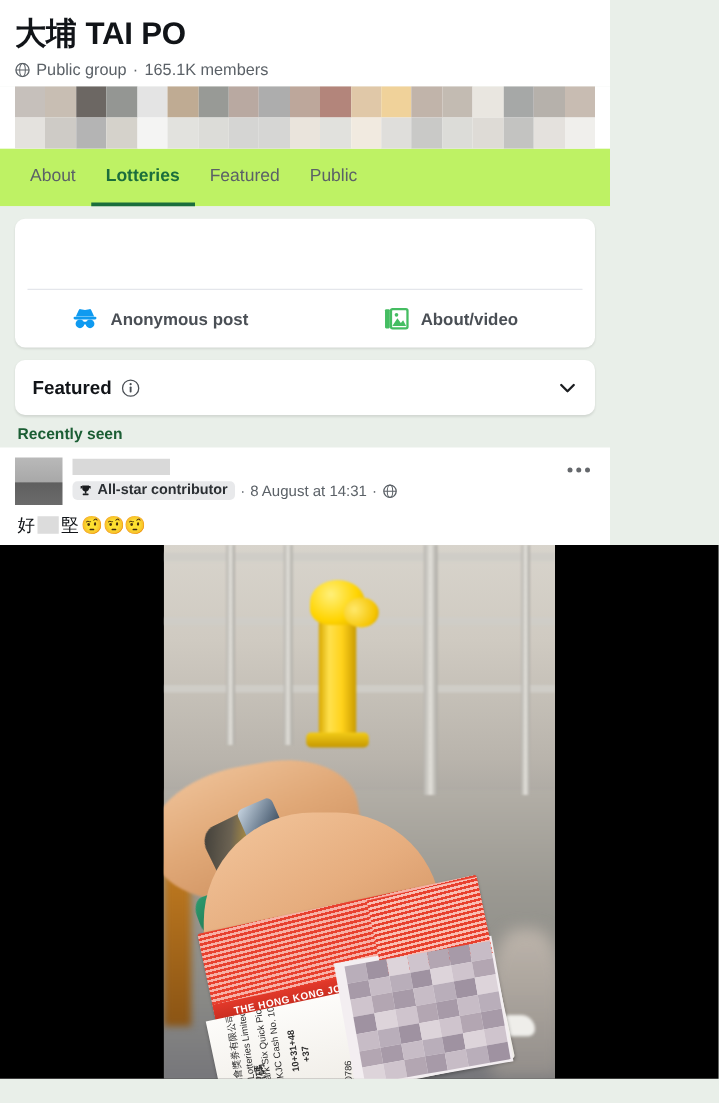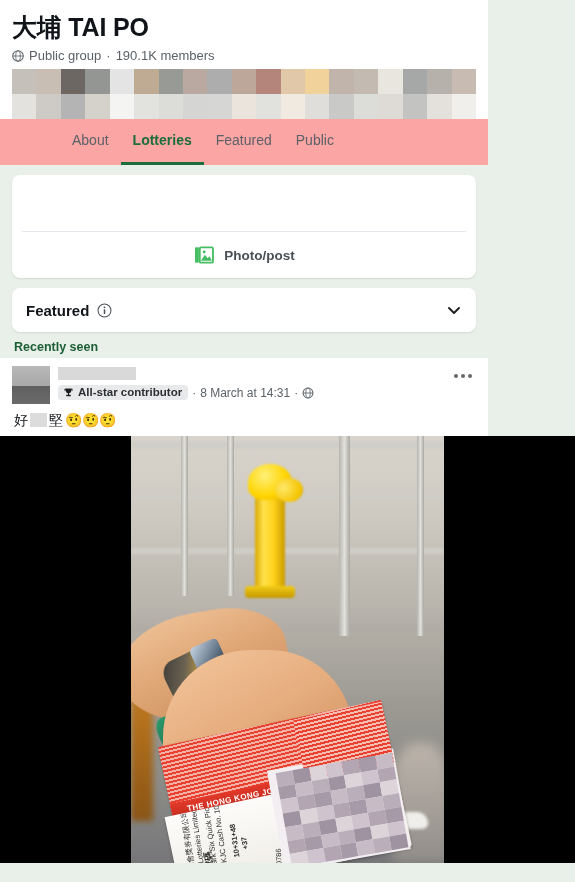--- a/index.html
+++ b/index.html
@@ -27,21 +27,21 @@
   .cover-wrap { background:#fff; padding: 0 12px; }
   .cover {
     height: 50px; width: 100%; display: grid;
     grid-template-columns: repeat(19, 1fr);
     grid-template-rows: 1fr 1fr;
     overflow: hidden;
   }
   .cover i { display:block; width:100%; height:100%; }
 
   
-  .tabs-wrap { background: #fca5a5; padding-left: 48px; }
+  .tabs-wrap { background: #bef264; }
   .tabs { display: flex; align-items: flex-end; height: 46px; padding: 0 12px; }
   .tab {
     font-size: 14px; color: #5b6167; padding: 0 12px 13px 12px;
     line-height: 17px; white-space: nowrap; cursor: pointer;
     border-bottom: 3px solid transparent; font-weight: 500;
   }
   .tab.active { color: #1b6e3c; font-weight: bold; border-bottom-color: #1b6e3c; }
   .tabs-spacer { height: 10px; background: #e9efe9; }
 
   
@@ -261,21 +261,21 @@
   <div class="group-header">
     <div class="group-title">大埔 TAI PO</div>
     <div class="group-meta">
       <svg class="globe-ic" viewBox="0 0 16 16">
         <circle cx="8" cy="8" r="7" fill="none" stroke="#5b6167" stroke-width="1.4"></circle>
         <ellipse cx="8" cy="8" rx="3" ry="7" fill="none" stroke="#5b6167" stroke-width="1.1"></ellipse>
         <line x1="1" y1="8" x2="15" y2="8" stroke="#5b6167" stroke-width="1.1"></line>
       </svg>
       <span>Public group</span>
       <span>·</span>
-      <span>190.1K members</span>
+      <span>165.1K members</span>
     </div>
   </div>
 
   <div class="cover-wrap">
     <div class="cover" id="cover">
         <i style="background: rgb(198, 192, 187);"></i>
         <i style="background: rgb(200, 190, 179);"></i>
         <i style="background: rgb(108, 103, 99);"></i>
         <i style="background: rgb(148, 150, 147);"></i>
         <i style="background: rgb(228, 228, 228);"></i>
@@ -324,26 +324,36 @@
       </div>
   </div>
   <div class="tabs-spacer"></div>
 
   <div class="card composer">
     <div class="composer-top"></div>
     <div class="composer-divider"></div>
     <div class="composer-actions" id="composer-actions">
         <div class="composer-action">
           <svg class="ic" viewBox="0 0 24 24">
+            <path d="M4 10 L6.6 4.4 Q7 3.4 8.1 3.6 L12 4.4 L15.9 3.6 Q17 3.4 17.4 4.4 L20 10 Z" fill="#0f9af0"></path>
+            <rect x="2" y="10.2" width="20" height="2.4" rx="1.2" fill="#0f9af0"></rect>
+            <circle cx="7.6" cy="16.4" r="3.8" fill="#0f9af0"></circle>
+            <circle cx="16.4" cy="16.4" r="3.8" fill="#0f9af0"></circle>
+            <rect x="10.4" y="14.6" width="3.2" height="2.4" fill="#0f9af0"></rect>
+          </svg>
+          <span class="lbl">Anonymous post</span>
+        </div>
+        <div class="composer-action">
+          <svg class="ic" viewBox="0 0 24 24">
             <rect x="2.2" y="3.6" width="4.2" height="16.8" rx="1" fill="#45bd62"></rect>
             <rect x="7.4" y="3.6" width="14.4" height="16.8" rx="1.4" fill="#ffffff" stroke="#45bd62" stroke-width="2"></rect>
             <circle cx="12.2" cy="8.6" r="1.6" fill="#45bd62"></circle>
             <path d="M8.6 18.4 L13 11.6 L16 15.6 L18 13.4 L20.6 18.4 Z" fill="#45bd62"></path>
           </svg>
-          <span class="lbl">Photo/post</span>
+          <span class="lbl">About/video</span>
         </div>
       </div>
   </div>
 
   <div class="gap10"></div>
 
   <div class="card">
     <div class="featured-bar">
       <span class="ftitle">Featured</span>
       <svg class="info-ic" viewBox="0 0 16 16">
@@ -369,21 +379,21 @@
             <svg class="trophy" viewBox="0 0 16 16">
               <path d="M4 2h8v3a4 4 0 0 1-8 0V2z" fill="#1c1e21"></path>
               <path d="M2.2 2.6h2v1.2a2 2 0 0 1-2 2V2.6z" fill="#1c1e21"></path>
               <path d="M11.8 2.6h2v3.2a2 2 0 0 1-2-2V2.6z" fill="#1c1e21"></path>
               <rect x="7.1" y="8.4" width="1.8" height="3.1" fill="#1c1e21"></rect>
               <rect x="4.6" y="11.4" width="6.8" height="1.9" rx="0.5" fill="#1c1e21"></rect>
             </svg>
             <span class="blbl">All-star contributor</span>
           </span>
           <span class="dot-sep">·</span>
-          <span class="post-time">8 March at 14:31</span>
+          <span class="post-time">8 August at 14:31</span>
           <span class="dot-sep">·</span>
           <svg class="globe-sm" viewBox="0 0 16 16">
             <circle cx="8" cy="8" r="6.6" fill="none" stroke="#5b6167" stroke-width="1.4"></circle>
             <ellipse cx="8" cy="8" rx="2.9" ry="6.6" fill="none" stroke="#5b6167" stroke-width="1.1"></ellipse>
             <line x1="1.4" y1="8" x2="14.6" y2="8" stroke="#5b6167" stroke-width="1.1"></line>
           </svg>
         </div>
       </div>
       <div class="menu-dots">
         <i></i>

